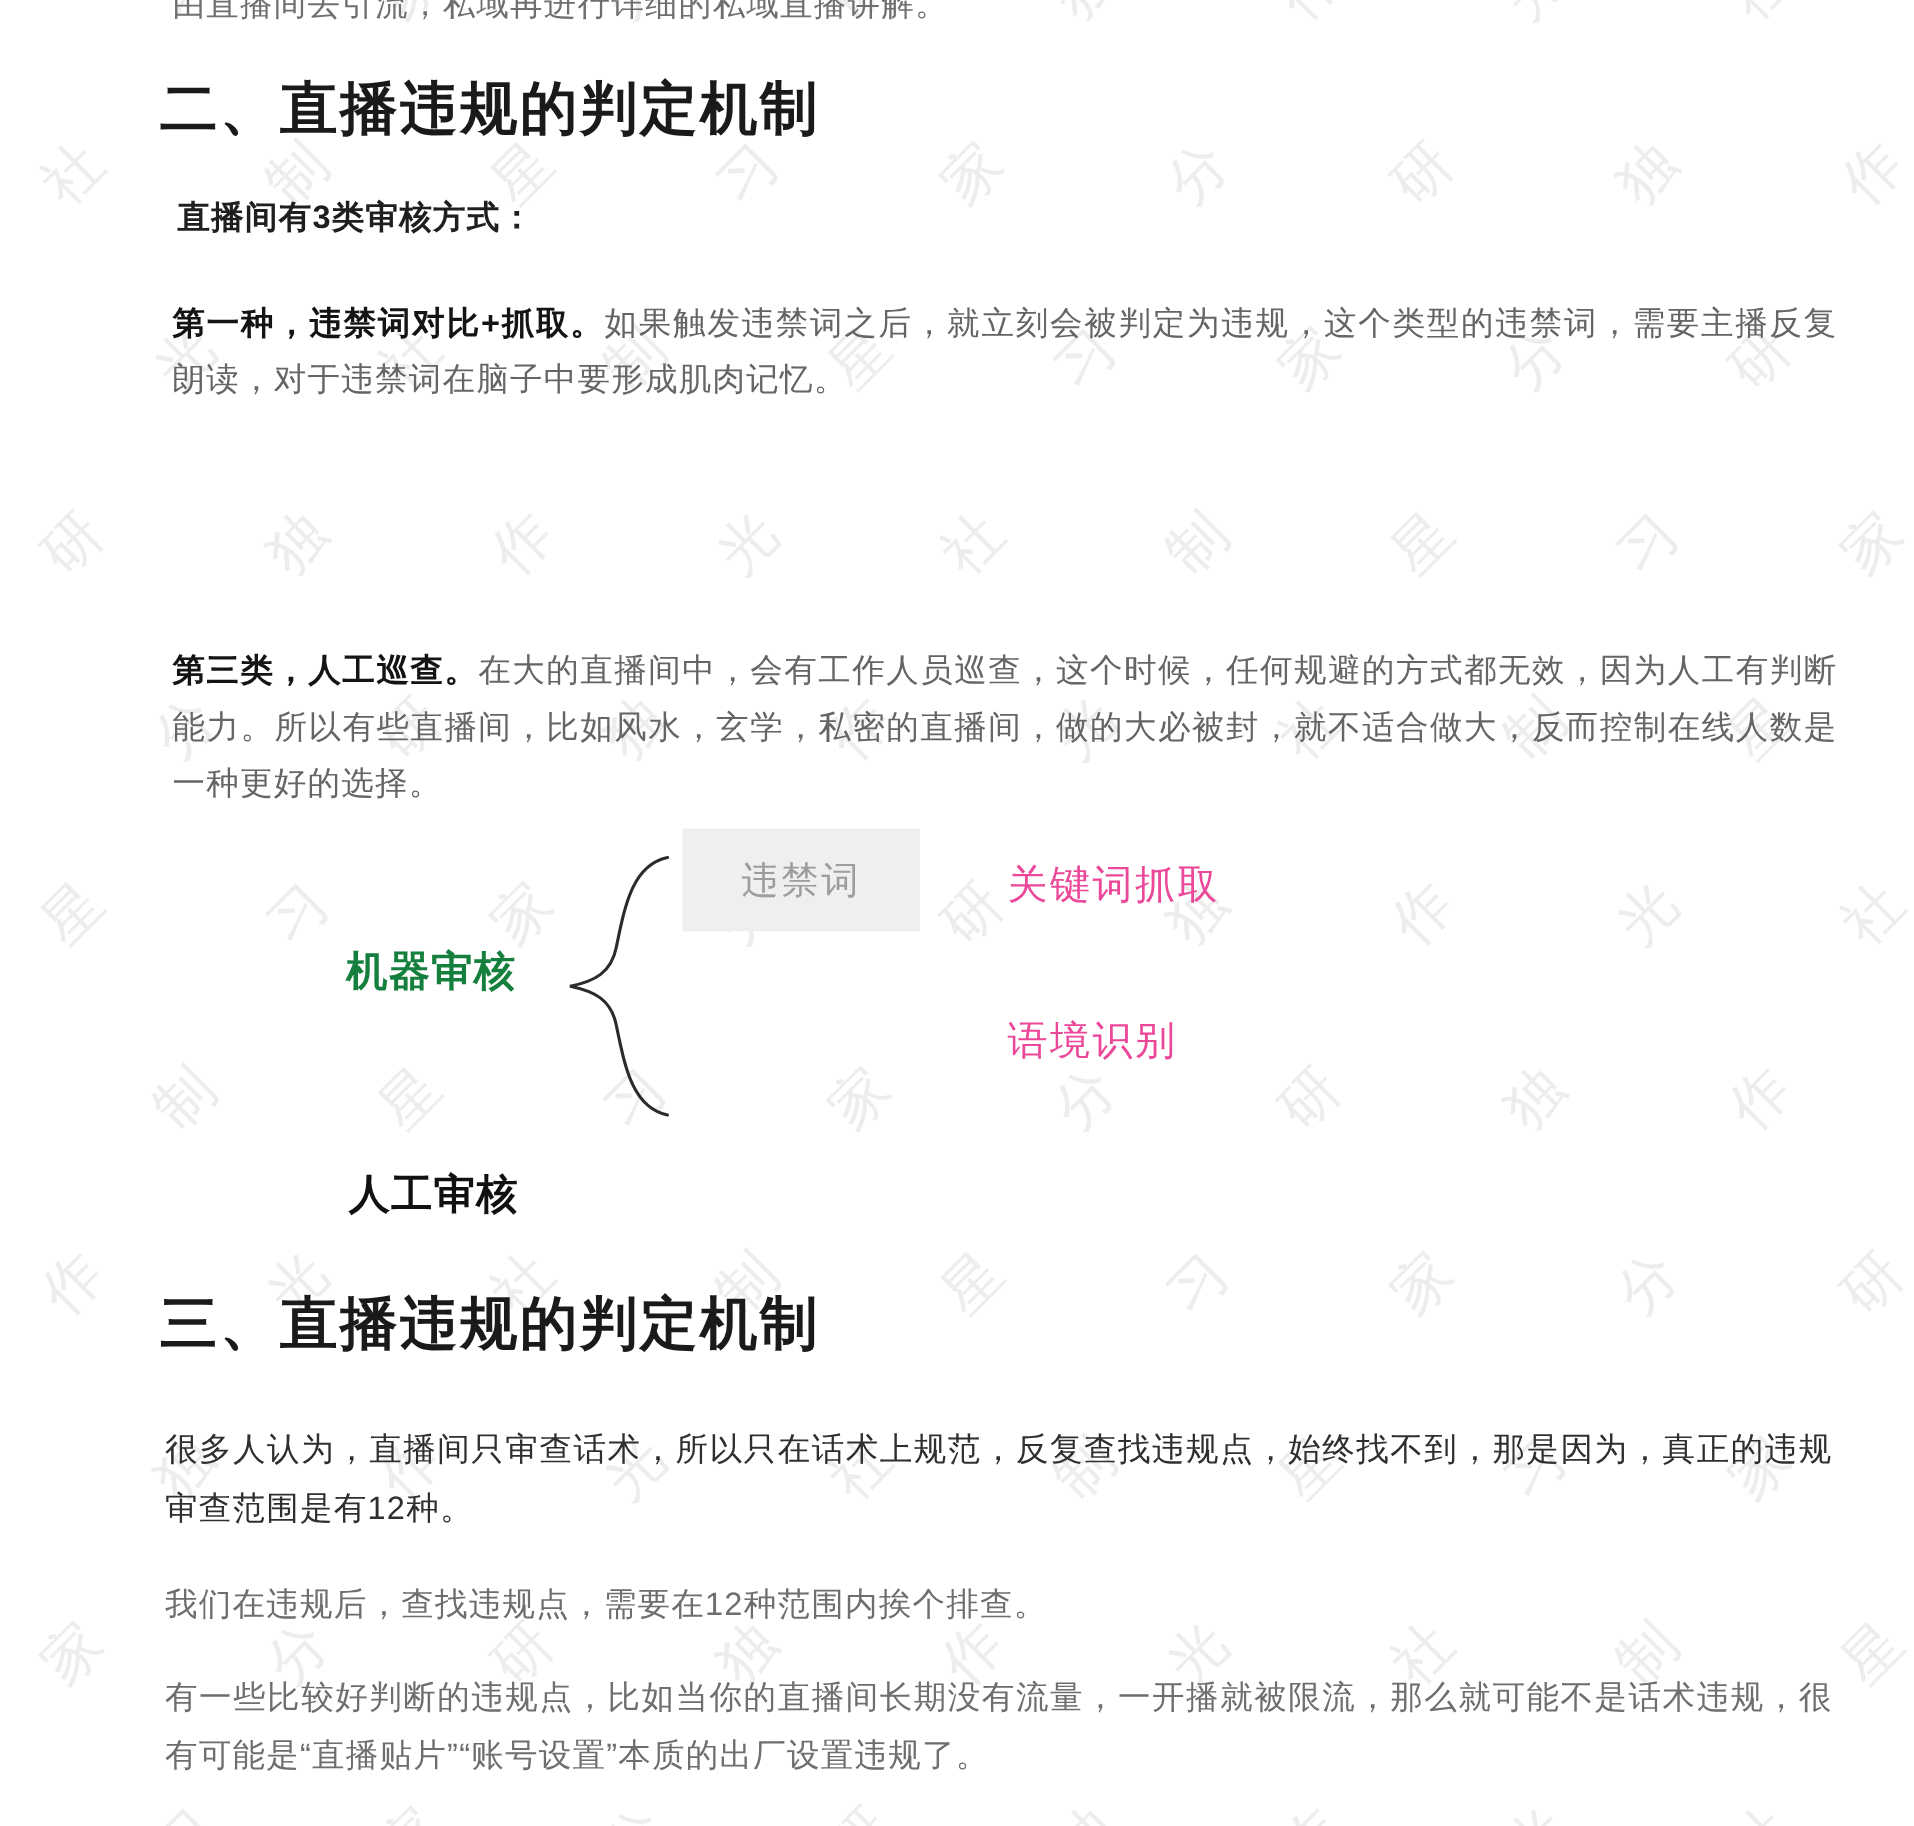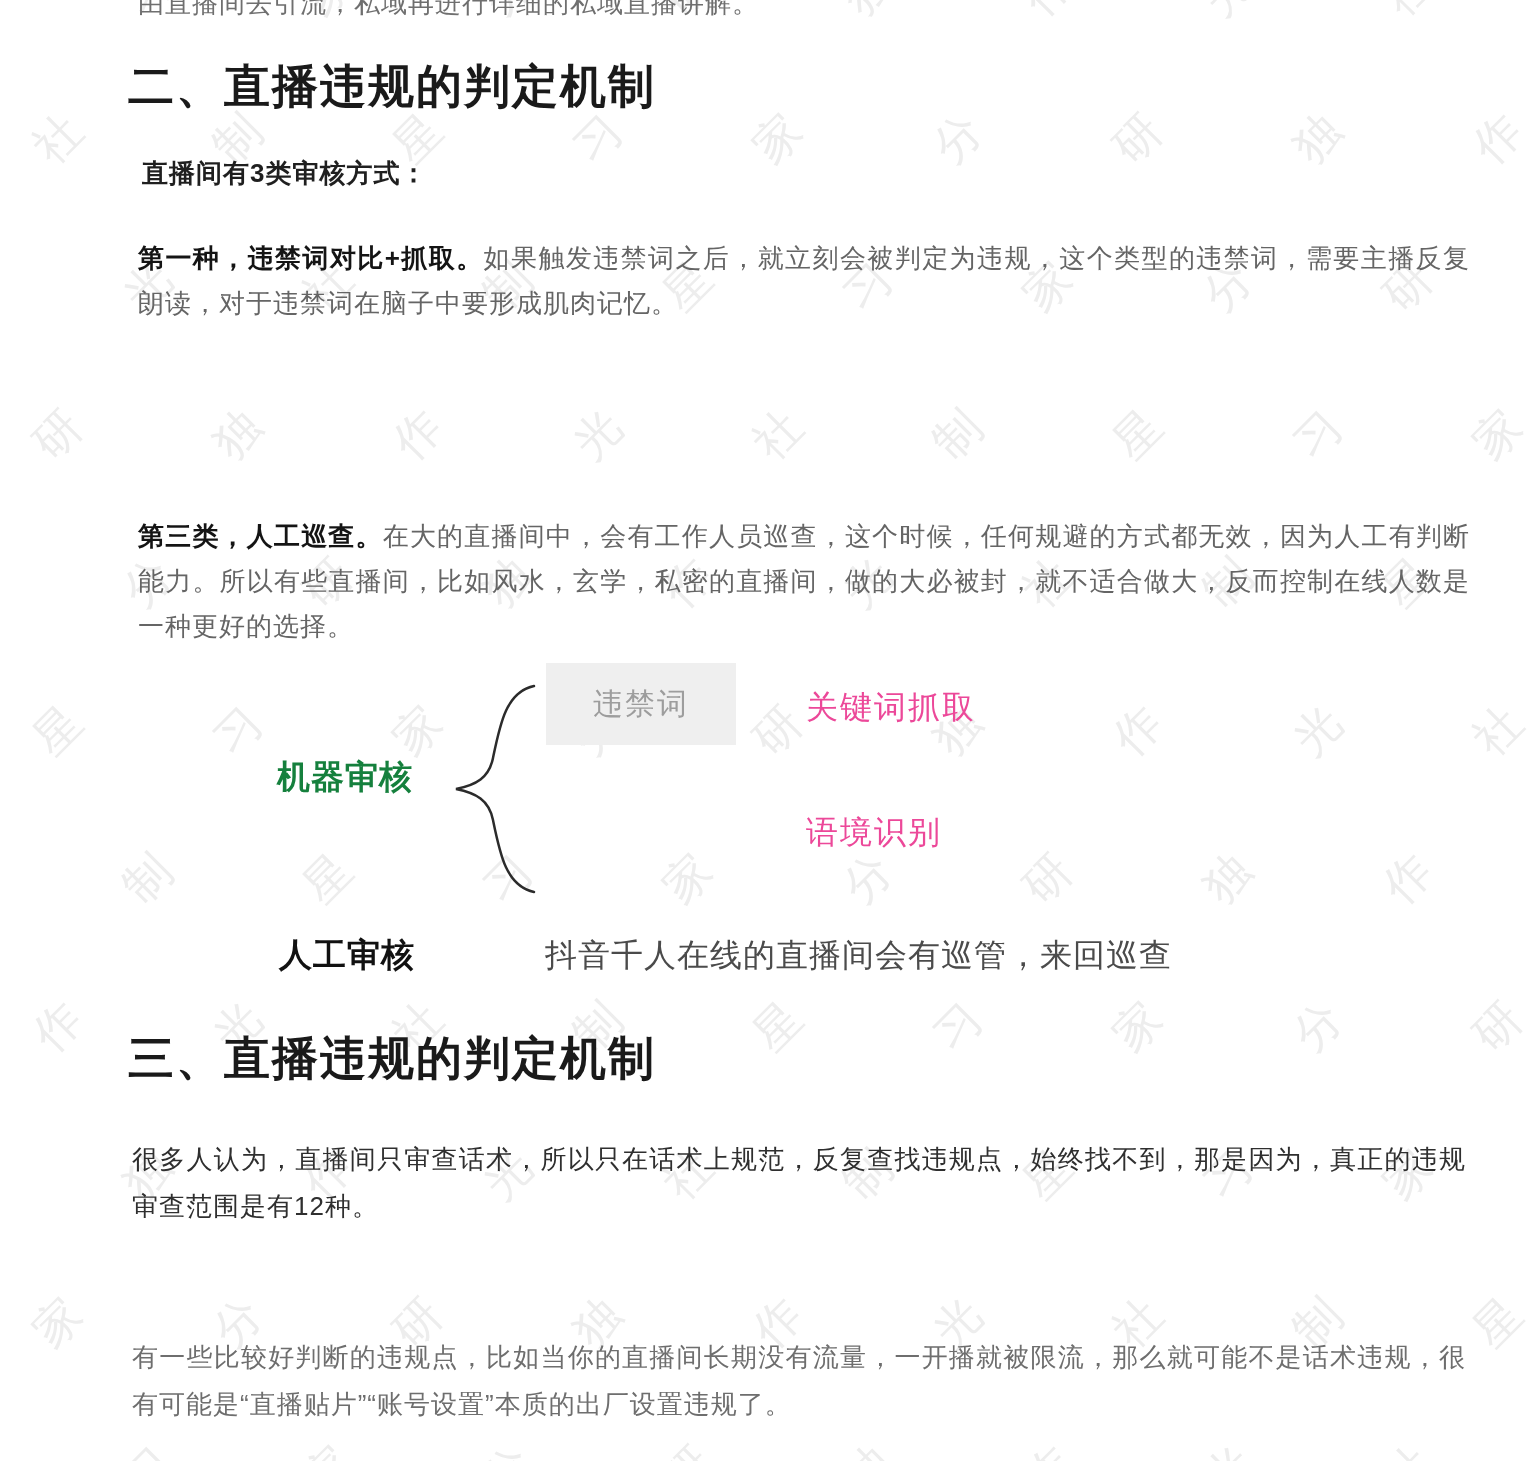--- a/index.html
+++ b/index.html
@@ -188,21 +188,21 @@
     <svg class="brace" width="92" height="218" viewBox="0 0 92 218">
       <path d="M 86 6 C 58 12 52 44 45 78 C 41 98 28 105 8 109 C 28 113 41 120 45 140 C 52 174 58 206 86 212" fill="none" stroke="#2b2b2b" stroke-width="2.5" stroke-linecap="round"></path>
     </svg>
 
     <div class="dbox gray">违禁词</div>
     <div class="dnote n1">关键词抓取</div>
 
     <div class="dnote n2">语境识别</div>
 
     <div class="human-label">人工审核</div>
-    <div class="human-note">抖音千人在线的直播间会有巡管，来回巡查</div>
 
     <h1 class="h sec3-h">三、直播违规的判定机制</h1>
 
     <p class="para3 p4">很多人认为，直播间只审查话术，所以只在话术上规范，反复查找违规点，始终找不到，那是因为，真正的违规审查范围是有12种。</p>
+    <p class="para3 p5">我们在违规后，查找违规点，需要在12种范围内挨个排查。</p>
     <p class="para3 p6">有一些比较好判断的违规点，比如当你的直播间长期没有流量，一开播就被限流，那么就可能不是话术违规，很有可能是“直播贴片”“账号设置”本质的出厂设置违规了。</p>
 
   </div>
 </div>
 
 </body></html>

